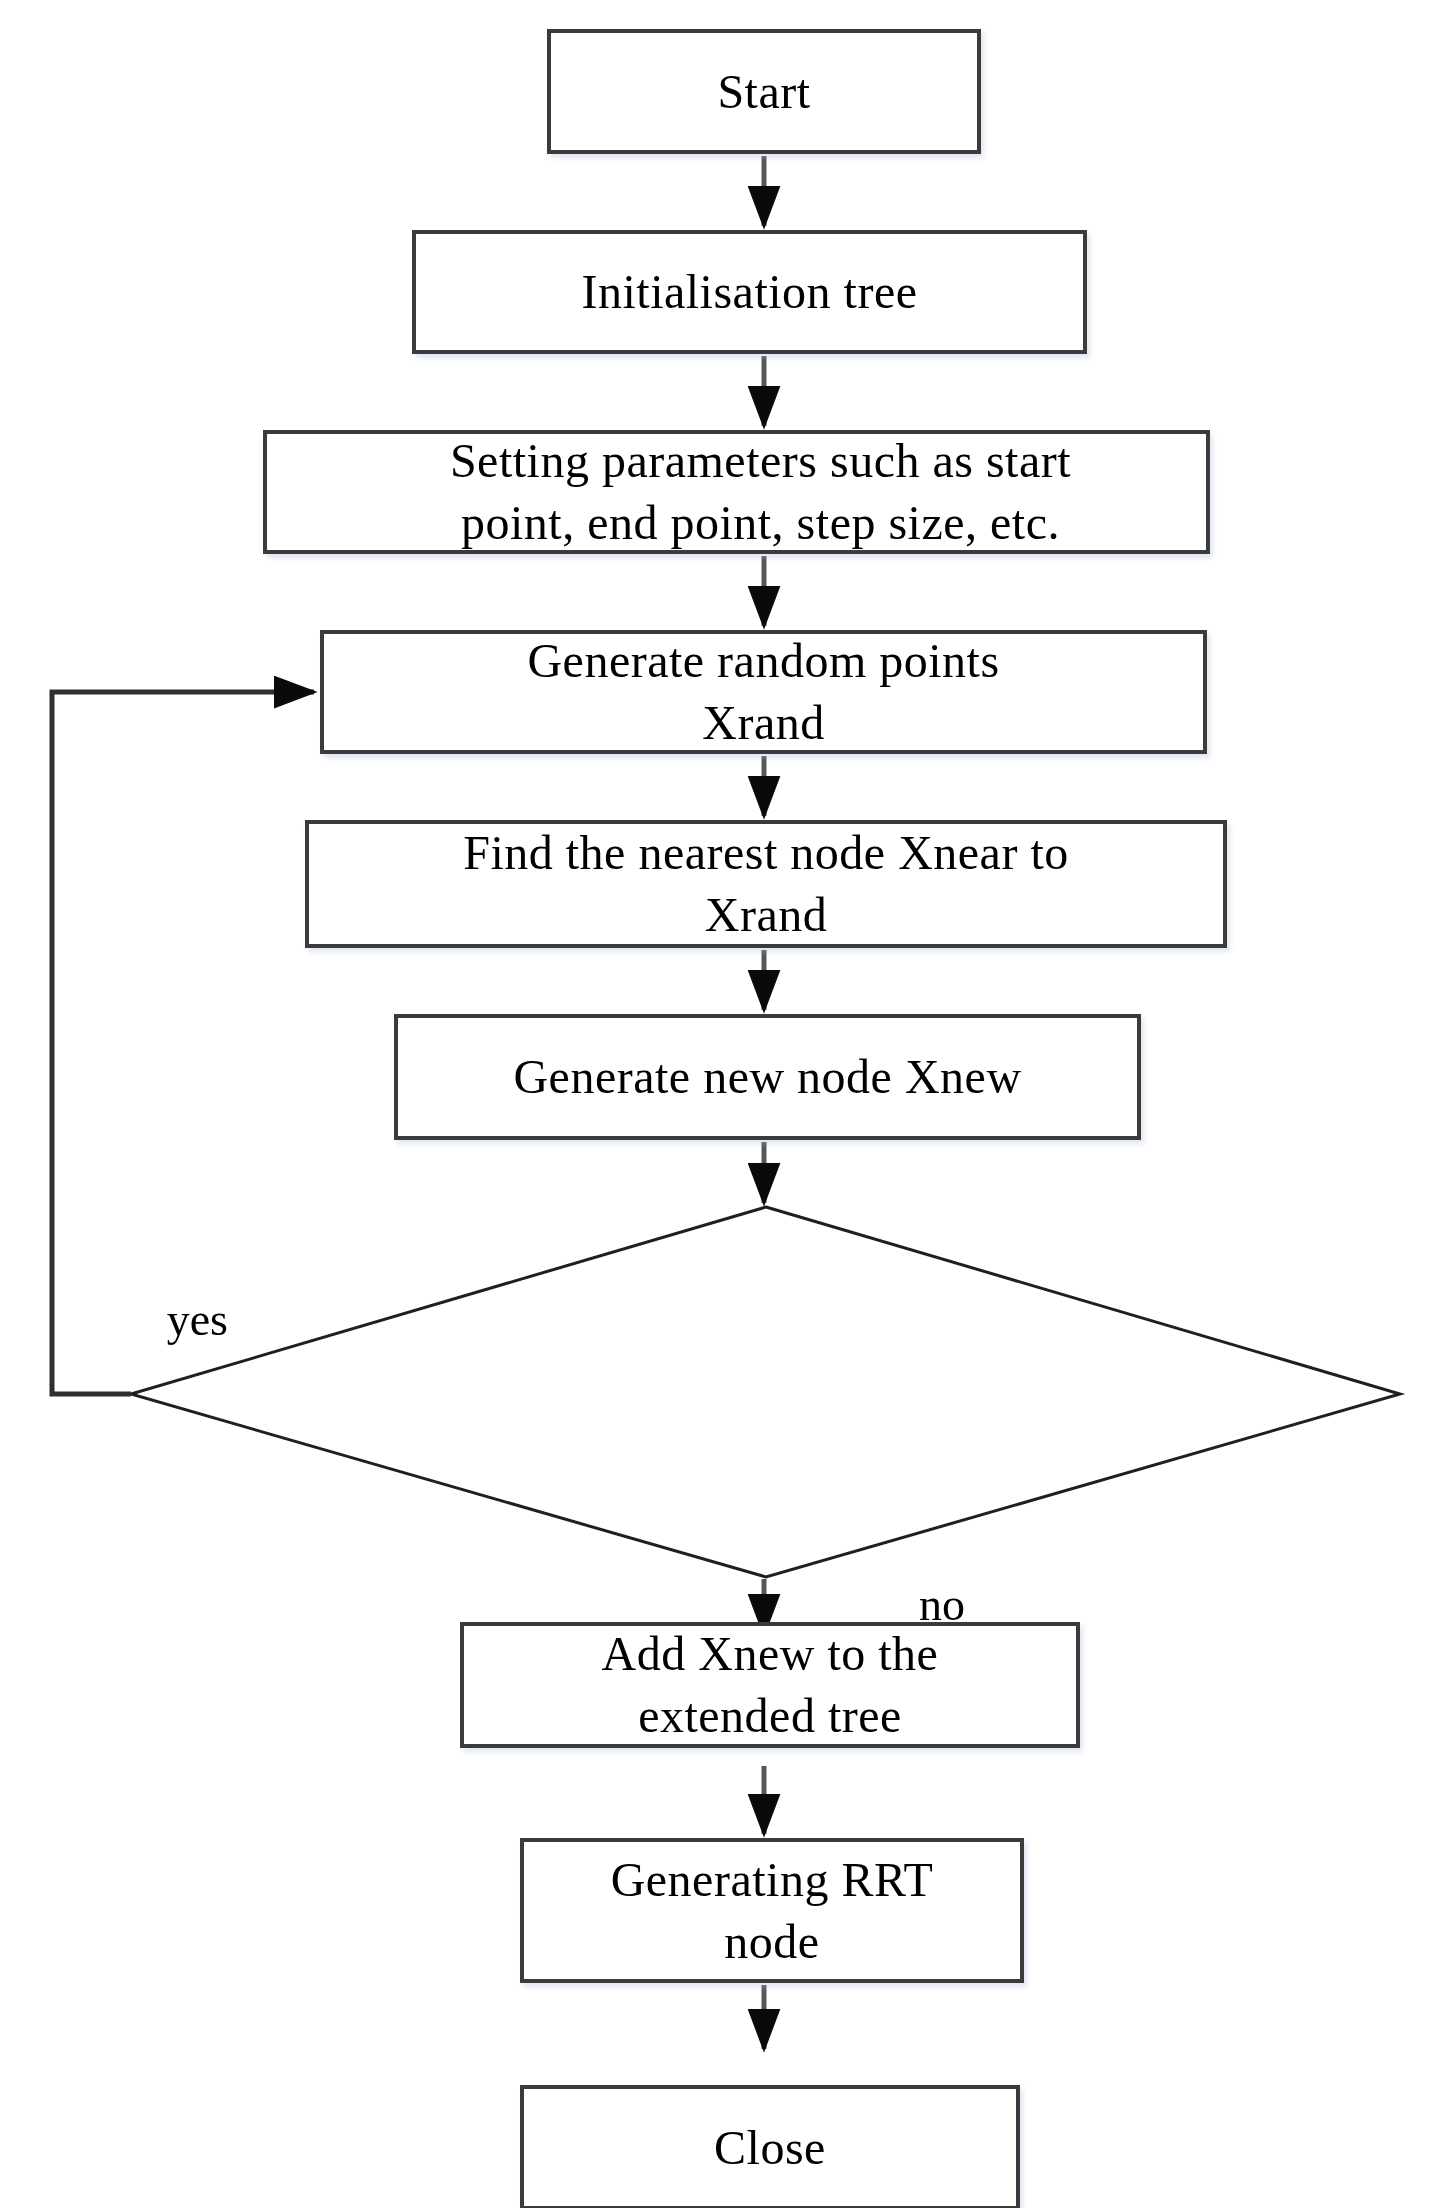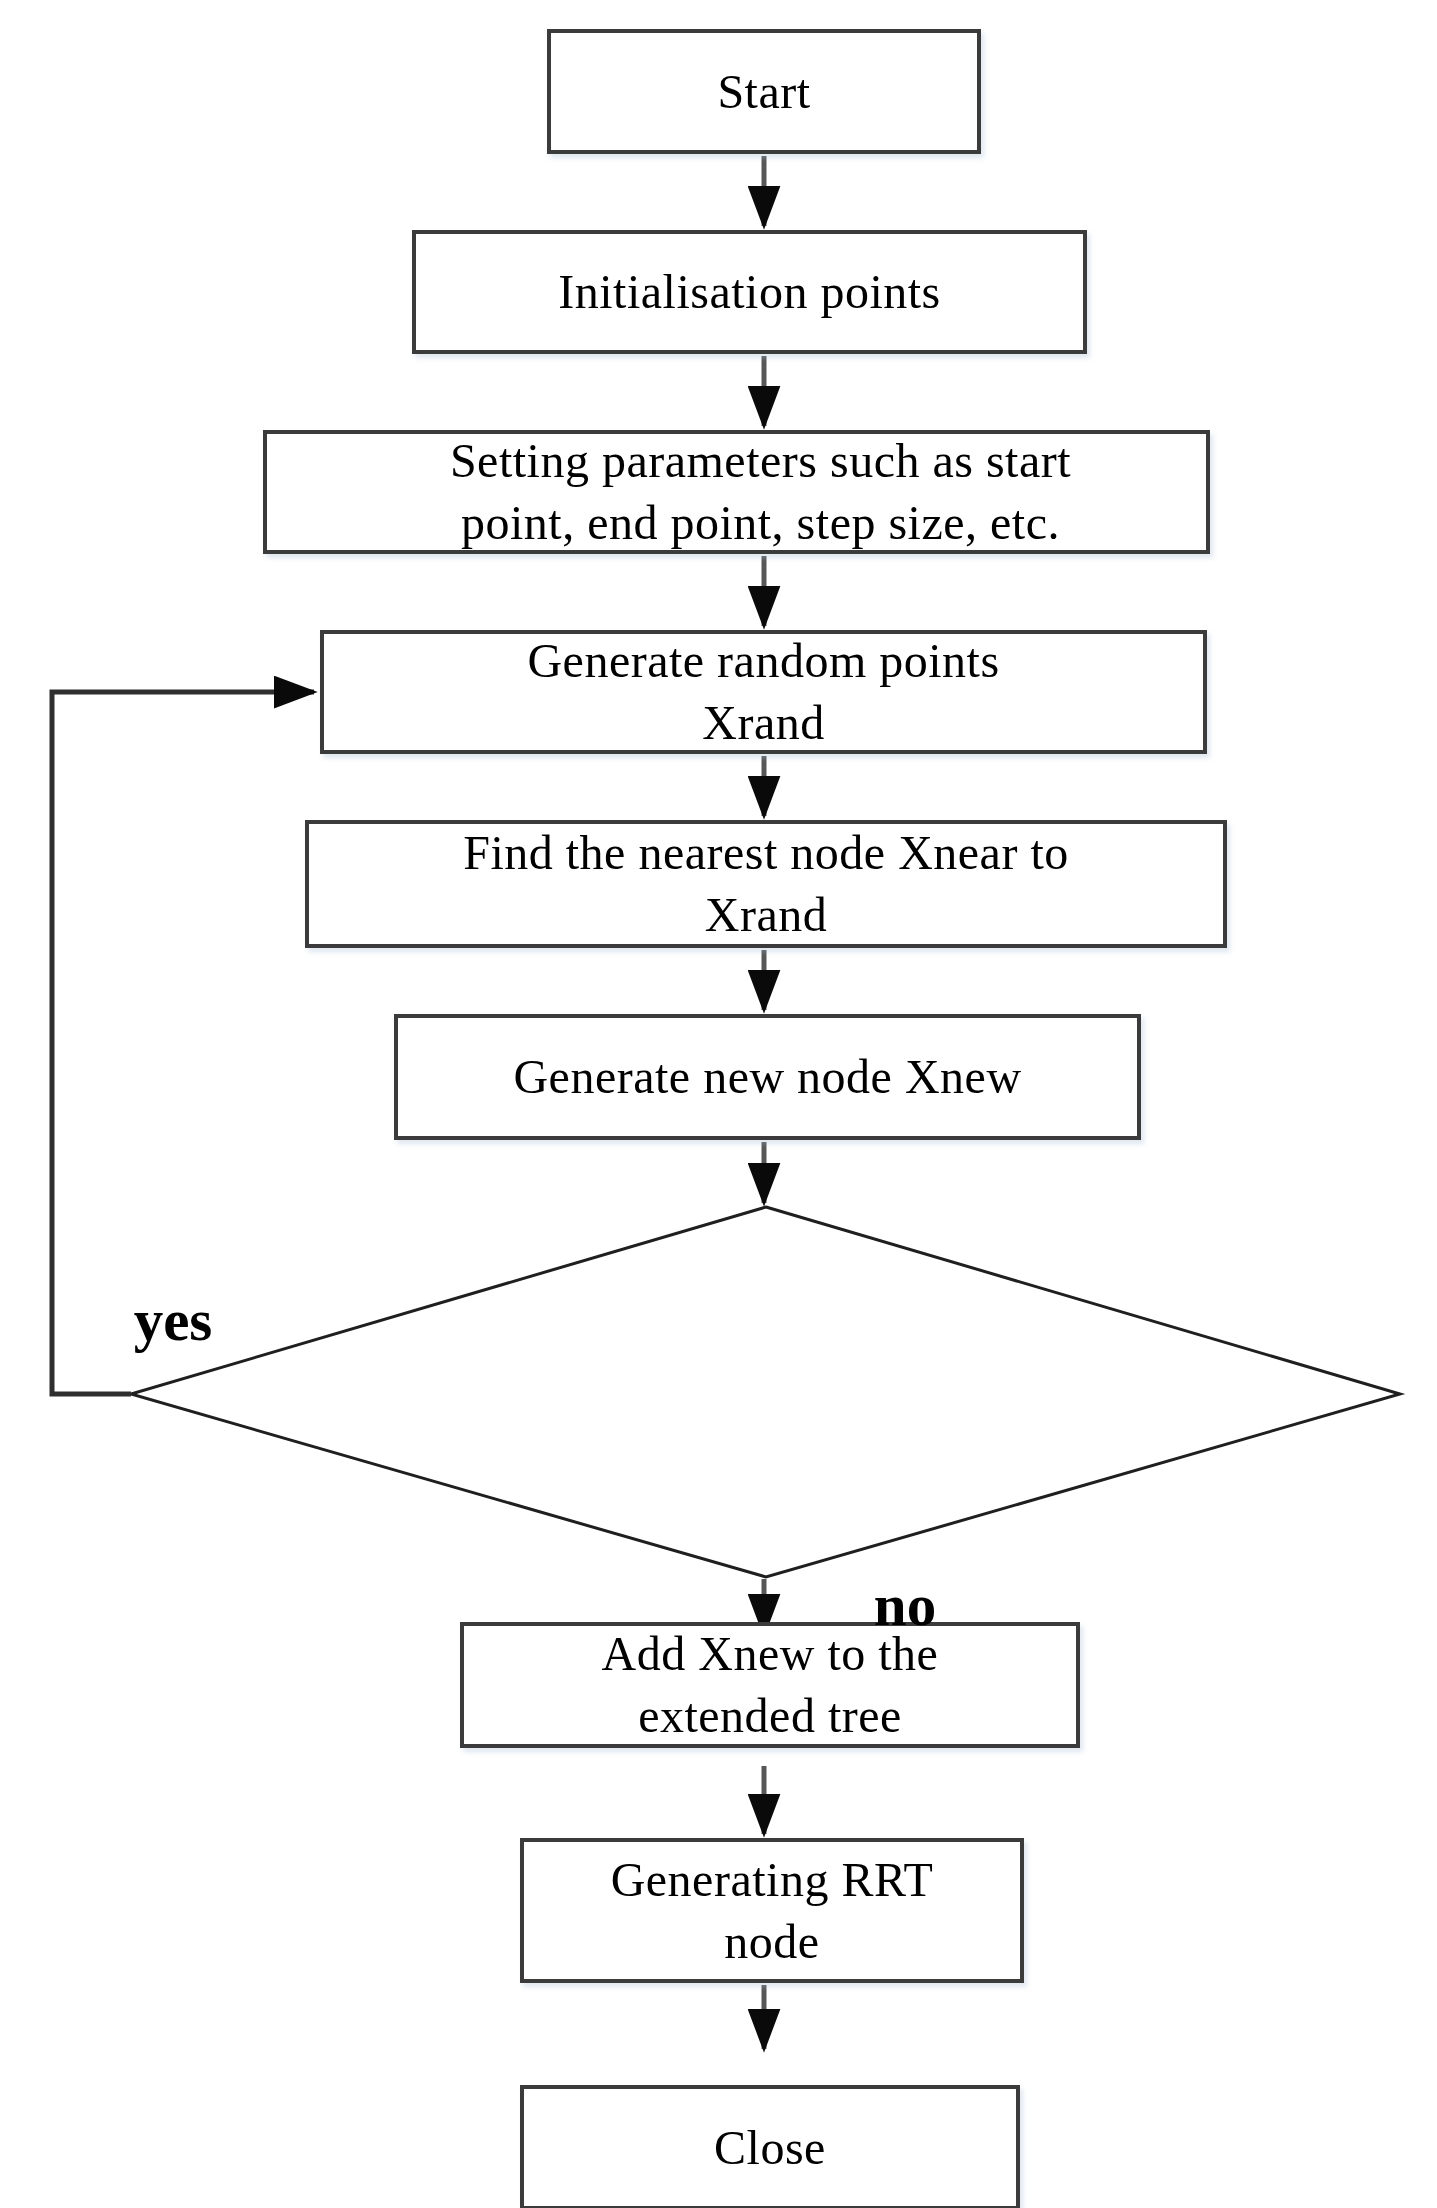--- a/index.html
+++ b/index.html
@@ -45,24 +45,23 @@
     position:absolute;
     left:296px;top:1284px;width:940px;
     text-align:center;
     font-size:48px;
     line-height:72px;
     letter-spacing:0.5px;
     white-space:pre-line;
   }
   .edge-label{
     position:absolute;
-    font-size:59px;
+    font-size:46px;
     line-height:50px;
-    text-align:center;
-    font-weight:bold;
+    text-align:right;
   }
   #lbl-yes{left:118px;top:1295px;width:110px;}
   #lbl-no {left:845px;top:1580px;width:120px;}
 </style>
 </head>
 <body>
 
 <div id="canvas">
 
   <svg id="connectors" viewBox="0 0 1437 2208" xmlns="http://www.w3.org/2000/svg">
@@ -85,21 +84,21 @@
     <line x1="764" y1="1985" x2="764" y2="2049" stroke="#575757" stroke-width="5" marker-end="url(#ah)"></line>
 
     <polyline points="131,1394 52,1394 52,692 314,692" fill="none" stroke="#2f2f2f" stroke-width="5" marker-end="url(#ah)"></polyline>
   </svg>
 
   <div class="node" id="n-start">
     <span>Start</span>
   </div>
 
   <div class="node" id="n-init">
-    <span>Initialisation points</span>
+    <span>Initialisation tree</span>
   </div>
 
   <div class="node" id="n-params">
     <span>Setting parameters such as start
 point, end point, step size, etc.</span>
   </div>
 
   <div class="node" id="n-random">
     <span>Generate random points
 Xrand</span>

